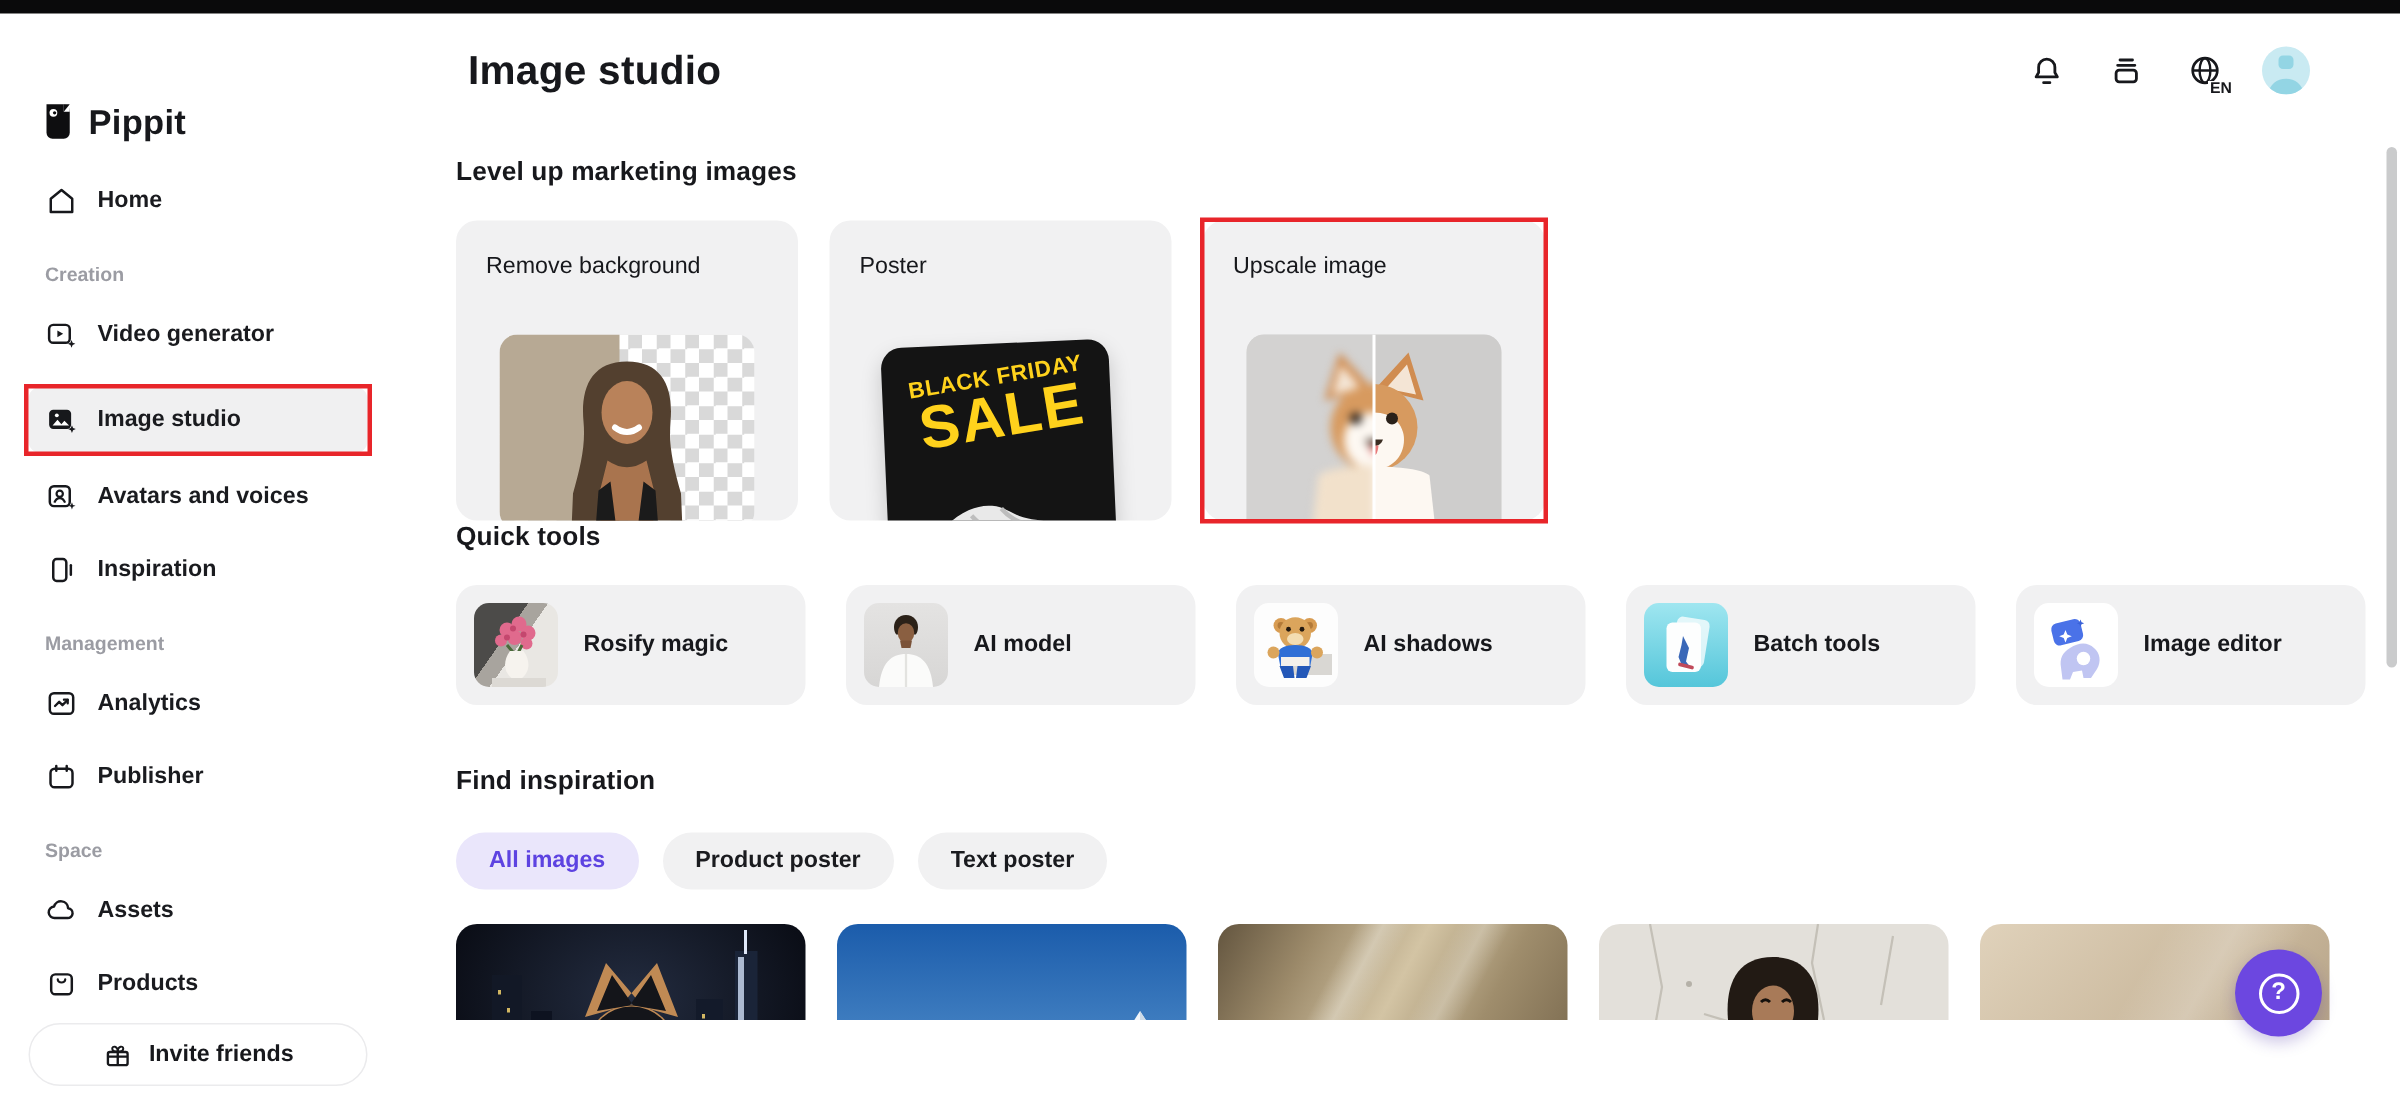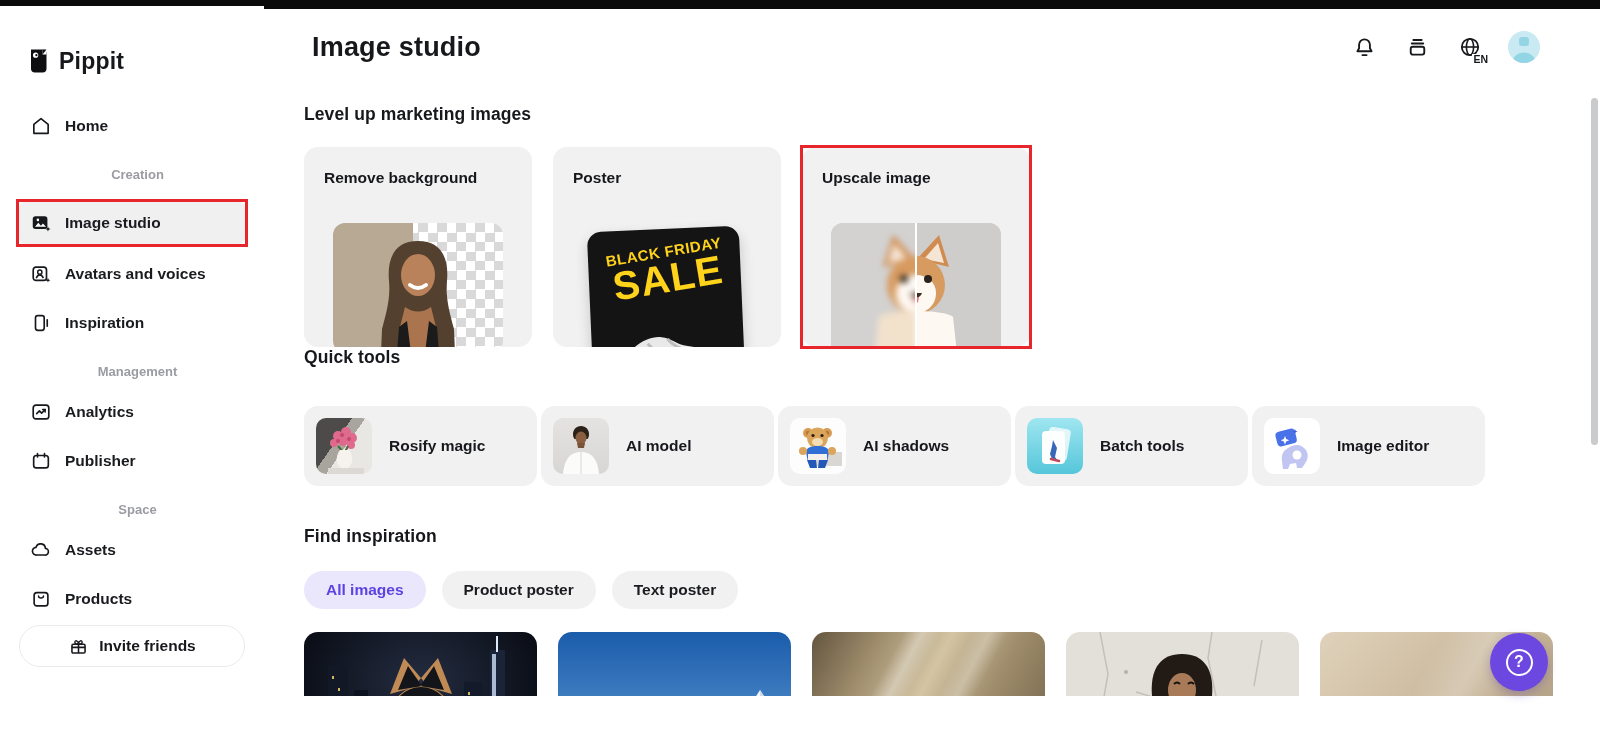--- a/index.html
+++ b/index.html
@@ -9,25 +9,25 @@
     --active-tab-text:#5d43e1;
     --avatar-teal:#c9eaf2;
     --card-bg:#f1f1f2;
   }
   *{box-sizing:border-box;margin:0;padding:0;}
   html,body{width:1600px;height:742px;overflow:hidden;}
   body{font-family:"Liberation Sans",sans-serif;background:#fff;color:#17181c;position:relative;}
   .topbar-black{position:absolute;top:0;left:0;width:1600px;height:9px;background:#0a0a0b;}
 
   
-  .sidebar{position:absolute;left:0;top:6px;width:264px;bottom:0;background:#fff;padding:16px 19px;}
+  .sidebar{position:absolute;left:0;top:26px;width:264px;bottom:0;background:#fff;padding:16px 19px;}
   .logo-row{display:flex;align-items:center;gap:9px;margin:22px 0 0 9px;height:34px;}
   .logo-mark{width:22px;height:28px;position:relative;}
   .logo-text{font-size:23px;font-weight:800;letter-spacing:.2px;}
-  .nav{margin-top:34px;text-align:center;}
+  .nav{margin-top:22px;}
   .side-item{display:flex;align-items:center;gap:13px;height:28px;padding:0 11px;margin-bottom:21px;border-radius:8px;cursor:pointer;}
   .side-item .lbl{font-size:15.5px;font-weight:600;color:#1a1b1f;}
   .side-item svg{flex:0 0 auto;}
   .side-item.selected{background:#f0f0f1;height:44px;margin-bottom:15px;}
   .section-label{font-size:13px;font-weight:600;color:#9b9ca3;margin:27px 0 19px 11px;}
   .annotated-item{position:relative;}
   .annotated-item::after{content:"";position:absolute;inset:-2px -3px;border:3px solid var(--annotation-red,#e8252a);pointer-events:none;}
   .invite-btn{display:flex;align-items:center;justify-content:center;gap:10px;height:42px;border:1.5px solid #ebebed;border-radius:24px;margin-top:6px;background:#fff;cursor:pointer;}
   .invite-btn .lbl{font-size:15.5px;font-weight:600;}
 
@@ -42,21 +42,21 @@
   .avatar{width:32px;height:32px;border-radius:50%;background:var(--avatar-teal,#c9eaf2);overflow:hidden;display:flex;align-items:flex-end;justify-content:center;cursor:pointer;}
 
   .sec-heading{font-size:17.5px;font-weight:800;letter-spacing:.1px;}
   .h-marketing{margin-top:39px;}
   .h-quicktools{}
   .h-inspiration{margin-top:40px;}
 
   
   .cards-row{display:flex;gap:21px;margin-top:22px;}
   .feature-card{width:228px;height:200px;background:var(--card-bg,#f1f1f2);border-radius:14px;position:relative;overflow:hidden;cursor:pointer;flex:0 0 auto;}
-  .feature-card .card-title{position:absolute;top:22px;left:20px;font-size:15.5px;font-weight:700;text-align:center;}
+  .feature-card .card-title{position:absolute;top:22px;left:20px;font-size:15.5px;font-weight:400;text-align:center;}
   .annotated-card{overflow:visible;}
   .annotated-card::after{content:"";position:absolute;inset:-2px;border:3px solid var(--annotation-red,#e8252a);pointer-events:none;z-index:5;}
   .annotated-card .card-img{border-bottom-left-radius:0;border-bottom-right-radius:0;}
   .card-img{position:absolute;top:76px;left:50%;transform:translateX(-50%);width:170px;height:130px;border-radius:12px;overflow:hidden;}
   .annotated-card .inner-clip{position:absolute;inset:0;border-radius:14px;overflow:hidden;}
 
   
   .img-removebg{background:
     conic-gradient(#d9d9d9 25%, #ffffff 0 50%, #d9d9d9 0 75%, #ffffff 0);
     background-size:19px 19px;}
@@ -77,21 +77,21 @@
   .img-upscale{background:#d6d5d4;}
   .upscale-half{position:absolute;top:0;height:100%;overflow:hidden;}
   .upscale-half.l{left:0;width:50%;background:#d3d2d1;}
   .upscale-half.r{left:50%;width:50%;background:#cecdcc;}
   .upscale-half svg{position:absolute;top:0;width:170px;height:130px;}
   .upscale-half.l svg{left:0;filter:blur(3px);}
   .upscale-half.r svg{left:-85px;}
   .upscale-divider{position:absolute;left:calc(50% - 1px);top:0;width:2px;height:100%;background:#fff;z-index:3;}
 
   
-  .tools-row{display:flex;gap:4px;margin-top:38px;}
+  .tools-row{display:flex;gap:27px;margin-top:22px;}
   .tool-card{width:233px;height:80px;background:var(--card-bg,#f1f1f2);border-radius:14px;display:flex;align-items:center;gap:17px;padding-left:12px;cursor:pointer;flex:0 0 auto;}
   .tool-thumb{width:56px;height:56px;border-radius:10px;overflow:hidden;position:relative;flex:0 0 auto;}
   .tool-label{font-size:15.5px;font-weight:700;}
   .thumb-rosify{background:linear-gradient(125deg,#4c4b49 0 38%,#a8a49e 38% 52%,#e9e7e3 52%);}
   .thumb-aimodel{background:linear-gradient(180deg,#e4e3e2,#d7d6d5);}
   .thumb-aishadows{background:#fdfdfd;}
   .thumb-batch{background:linear-gradient(180deg,#9fe6f0 0%,#55c6da 100%);}
   .thumb-editor{background:#fff;}
   .tool-thumb svg{position:absolute;left:0;top:0;}
 
@@ -138,20 +138,28 @@
   <div class="nav">
     <div class="side-item" style="margin-bottom:24px;">
       <svg width="22" height="22" viewBox="0 0 24 24">
           <path d="M4.2 10.3 12 4l7.8 6.3V20H4.2z" fill="none" stroke="#17181c" stroke-width="1.8" stroke-linejoin="round"></path>
         </svg>
       <span class="lbl">Home</span>
     </div>
 
     <div class="section-label">Creation</div>
 
+    <div class="side-item">
+      <svg width="22" height="22" viewBox="0 0 24 24">
+          <rect x="3" y="5" width="15" height="13" rx="3" fill="none" stroke="#17181c" stroke-width="1.8"></rect>
+          <path d="M9 9v5l4.2-2.5z" fill="#17181c"></path>
+          <path d="M19.3 16l.8 2 2 .8-2 .8-.8 2-.8-2-2-.8 2-.8z" fill="#17181c"></path>
+        </svg>
+      <span class="lbl">Video generator</span>
+    </div>
 
     <div class="side-item selected annotated-item">
       <svg width="22" height="22" viewBox="0 0 24 24">
           <rect x="3" y="4.5" width="16" height="14" rx="3" fill="#17181c"></rect>
           <circle cx="8.6" cy="8.6" r="1.4" fill="#fff"></circle>
           <path d="M5.5 16l3.6-4.2 2.8 3.2 2.2-2.4 3.4 3.4z" fill="#fff"></path>
           <path d="M19.6 15.8l.8 2 2 .8-2 .8-.8 2-.8-2-2-.8 2-.8z" fill="#17181c"></path>
         </svg>
       <span class="lbl">Image studio</span>
     </div>

